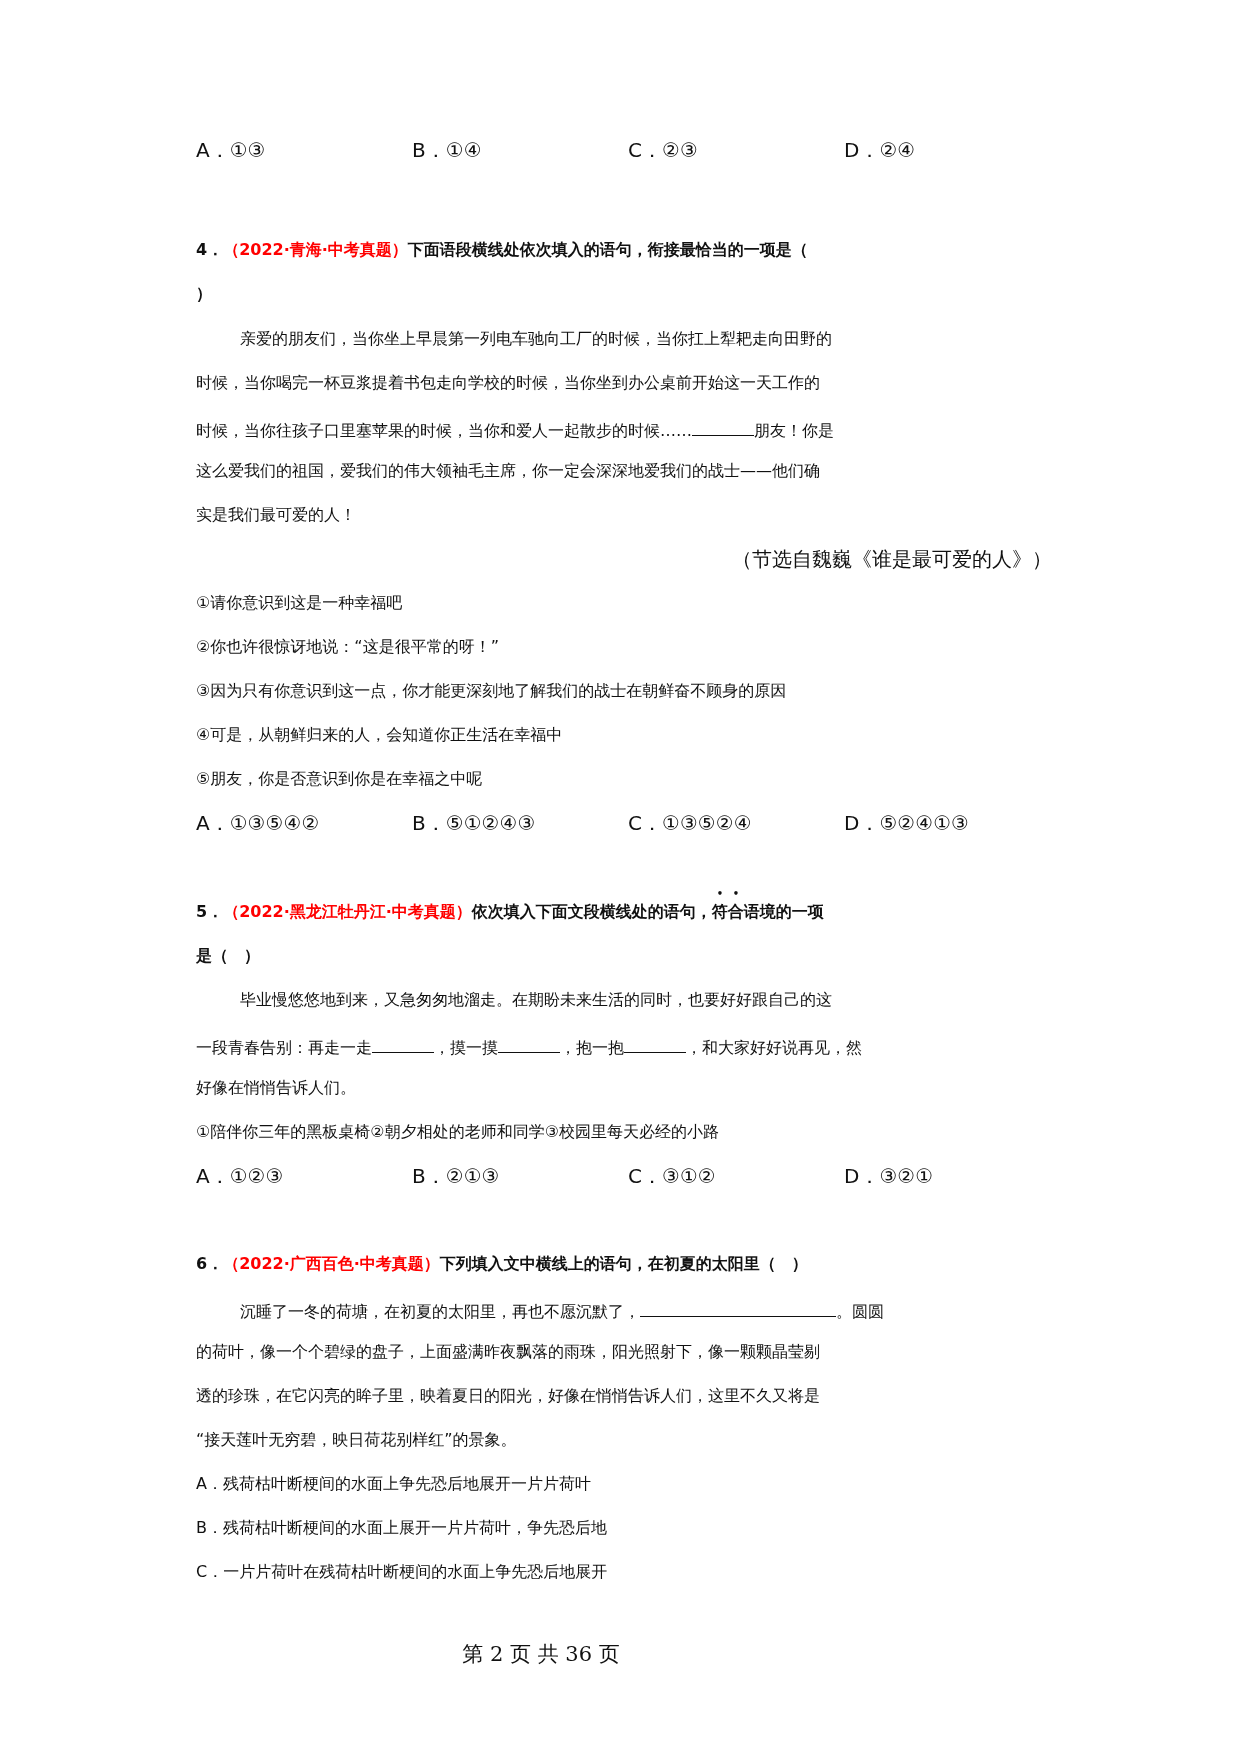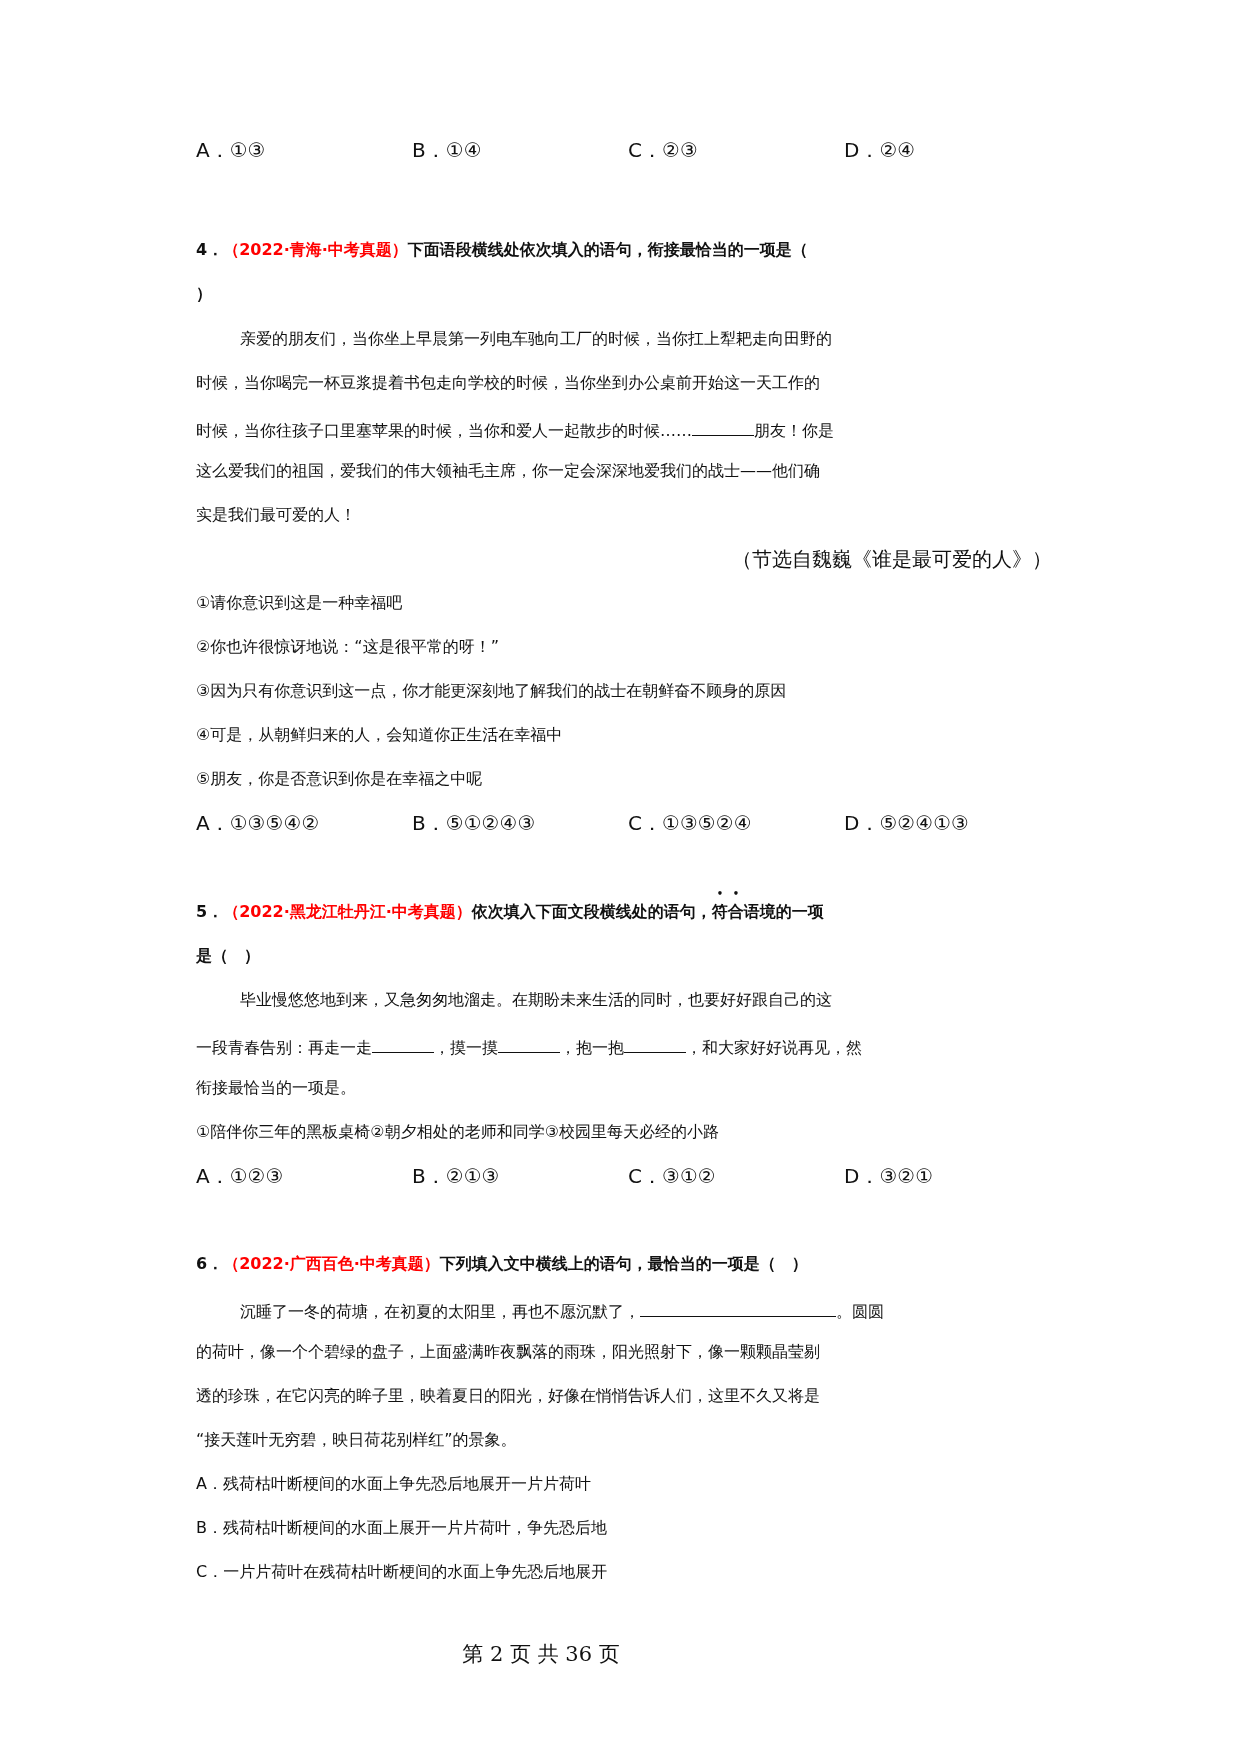--- a/index.html
+++ b/index.html
@@ -62,32 +62,32 @@
 
   <div class="line bold" style="top:898px;">
     <span>5．</span><span class="red">（2022·黑龙江牡丹江·中考真题）</span><span>依次填入下面文段横线处的语句，</span><span class="emph">符</span><span class="emph">合</span><span>语境的一项</span>
   </div>
   <div class="line bold" style="top:942px;">是（　）</div>
 
   <div class="line indent" style="top:986px;">毕业慢悠悠地到来，又急匆匆地溜走。在期盼未来生活的同时，也要好好跟自己的这</div>
   <div class="line" style="top:1030px;">
     <span>一段青春告别：再走一走</span><span class="blank" style="width:62px;"></span><span>，摸一摸</span><span class="blank" style="width:62px;"></span><span>，抱一抱</span><span class="blank" style="width:62px;"></span><span>，和大家好好说再见，然</span>
   </div>
-  <div class="line" style="top:1074px;">衔接最恰当的一项是。</div>
+  <div class="line" style="top:1074px;">好像在悄悄告诉人们。</div>
   <div class="line" style="top:1118px;">①陪伴你三年的黑板桌椅②朝夕相处的老师和同学③校园里每天必经的小路</div>
 
   <div class="opts" style="top:1162px;">
     <span class="opt a">A．①②③</span>
     <span class="opt b">B．②①③</span>
     <span class="opt c">C．③①②</span>
     <span class="opt d">D．③②①</span>
   </div>
 
   <div class="line bold" style="top:1250px;">
-    <span>6．</span><span class="red">（2022·广西百色·中考真题）</span><span>下列填入文中横线上的语句，最恰当的一项是（　）</span>
+    <span>6．</span><span class="red">（2022·广西百色·中考真题）</span><span>下列填入文中横线上的语句，在初夏的太阳里（　）</span>
   </div>
 
   <div class="line indent" style="top:1294px;">
     <span>沉睡了一冬的荷塘，在初夏的太阳里，再也不愿沉默了，</span><span class="blank" style="width:196px;"></span><span>。圆圆</span>
   </div>
   <div class="line" style="top:1338px;">的荷叶，像一个个碧绿的盘子，上面盛满昨夜飘落的雨珠，阳光照射下，像一颗颗晶莹剔</div>
   <div class="line" style="top:1382px;">透的珍珠，在它闪亮的眸子里，映着夏日的阳光，好像在悄悄告诉人们，这里不久又将是</div>
   <div class="line" style="top:1426px;">“接天莲叶无穷碧，映日荷花别样红”的景象。</div>
 
   <div class="line" style="top:1470px;">A．残荷枯叶断梗间的水面上争先恐后地展开一片片荷叶</div>

